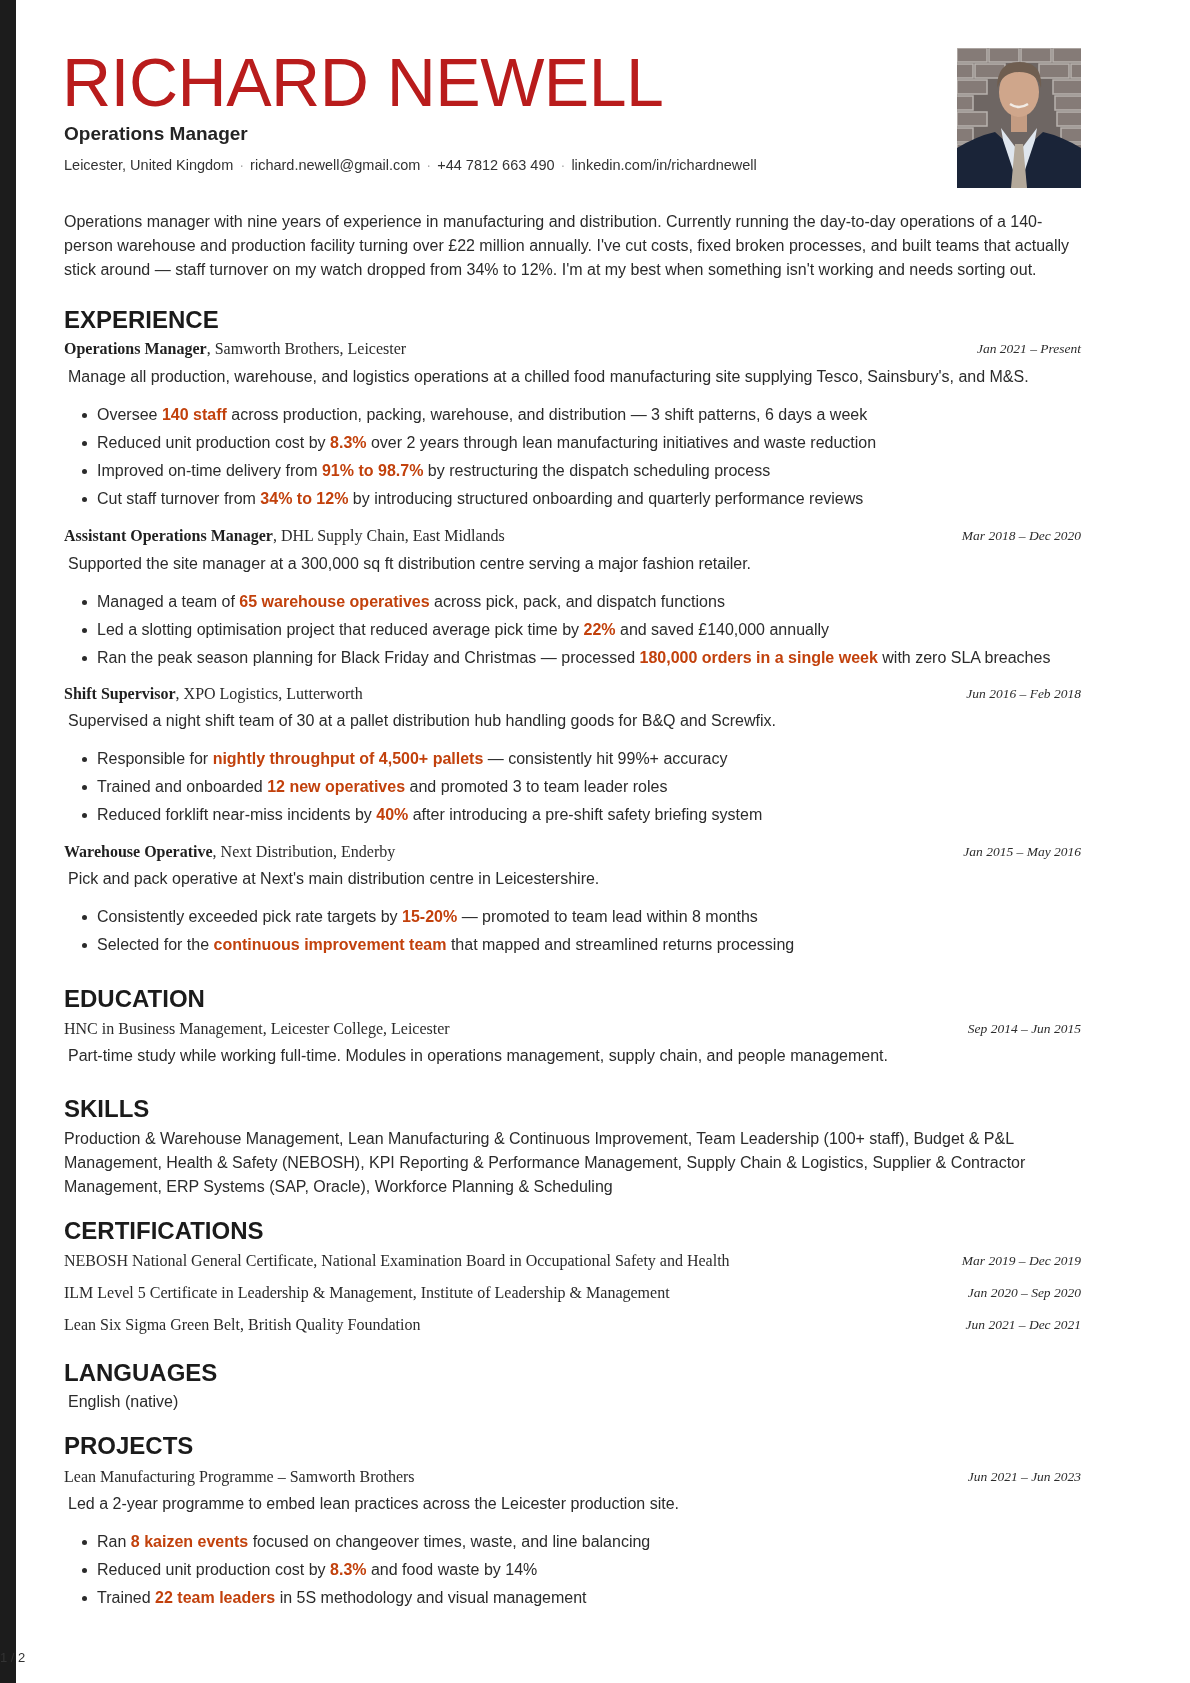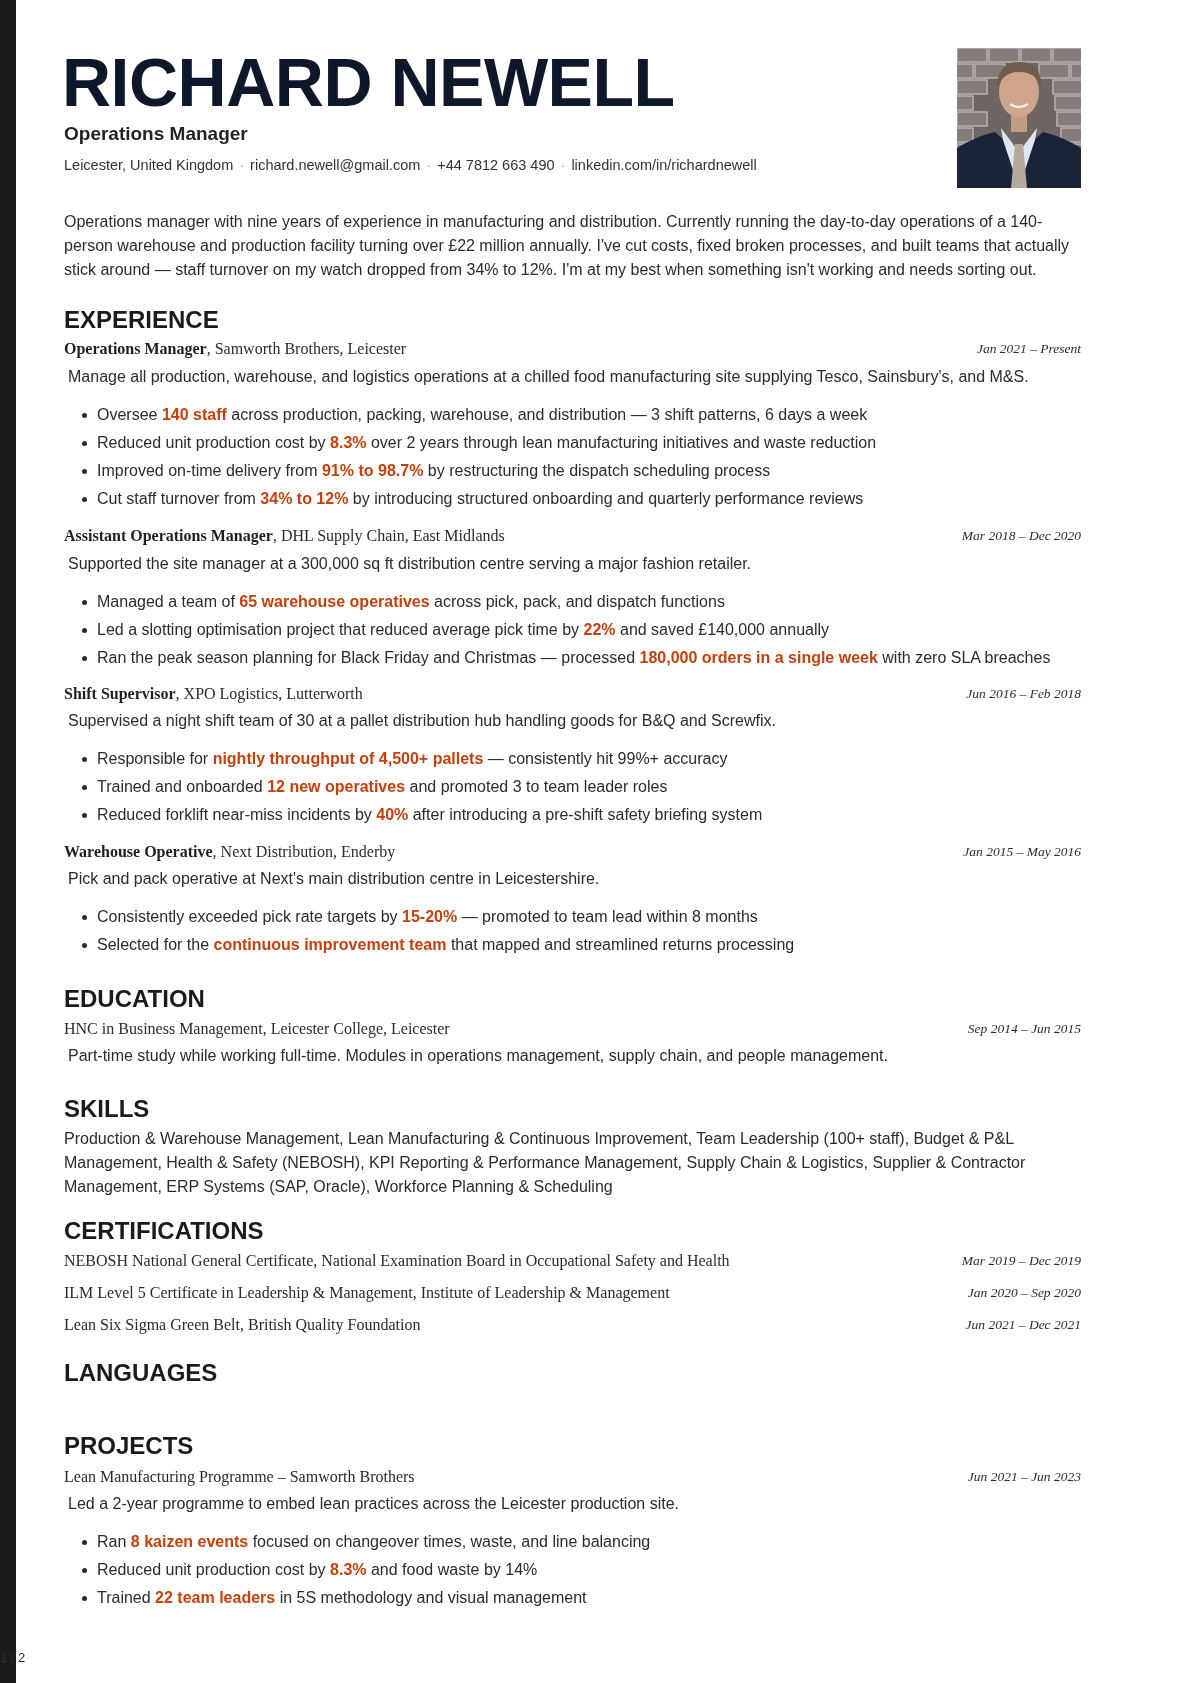--- a/index.html
+++ b/index.html
@@ -5,21 +5,21 @@
   html, body { margin: 0; padding: 0; }
   body {
     width: 1190px; height: 1683px; overflow: hidden;
     background: #ffffff; position: relative;
     font-family: "Liberation Sans", "DejaVu Sans", sans-serif;
     color: #2b2b2b;
   }
   .left-bar { position: absolute; left: 0; top: 0; width: 16px; height: 1683px; background: #1c1c1c; }
   .page { position: absolute; left: 64px; top: 0; width: 1017px; }
   .header { position: relative; height: 200px; }
-  .name { position: absolute; left: -2px; top: 48px; font-size: 68px; font-weight: 700; color: #0f172a; letter-spacing: -0.5px; line-height: 1; white-space: nowrap; }
+  .name { position: absolute; left: -2px; top: 48px; font-size: 68px; font-weight: 400; color: #b91c1c; letter-spacing: -0.5px; line-height: 1; white-space: nowrap; }
   .role { position: absolute; left: 0; top: 123px; font-size: 19px; font-weight: 700; color: #242424; }
   .contact { position: absolute; left: 0; top: 157px; font-size: 14.5px; color: #333; white-space: nowrap; }
   .contact .sep { color: #aaa; margin: 0 6px; }
   .photo { position: absolute; left: 893px; top: 48px; width: 124px; height: 140px; overflow: hidden; }
   .summary { position: absolute; top: 210px; left: 0; width: 1017px; font-size: 16px; line-height: 24px; color: #2b2b2b; }
   .section-title { font-size: 24px; font-weight: 700; color: #1b1b1b; position: absolute; left: 0; }
   .entry-head { position: absolute; left: 0; width: 1017px; font-size: 16px; color: #2b2b2b; font-family: Liberation Serif, serif; }
   .entry-head b { color: #1f1f1f; }
   .date { position: absolute; right: 0; top: 1px; font-size: 13.5px; font-style: italic; color: #2b2b2b; }
   .line { position: absolute; left: 4px; width: 1017px; font-size: 16px; color: #2b2b2b; white-space: nowrap; }
@@ -143,20 +143,21 @@
   <div class="entry-head" style="top:1284px">
     <span>ILM Level 5 Certificate in Leadership &amp; Management, Institute of Leadership &amp; Management</span>
     <span class="date">Jan 2020 – Sep 2020</span>
   </div>
   <div class="entry-head" style="top:1316px">
     <span>Lean Six Sigma Green Belt, British Quality Foundation</span>
     <span class="date">Jun 2021 – Dec 2021</span>
   </div>
 
   <div class="section-title" style="top:1359px">LANGUAGES</div>
+  <div class="line" style="top:1393px">English (native)</div>
 
   <div class="section-title" style="top:1432px">PROJECTS</div>
   <div class="entry-head" style="top:1468px">
     <span>Lean Manufacturing Programme – Samworth Brothers</span>
     <span class="date">Jun 2021 – Jun 2023</span>
   </div>
   <div class="line" style="top:1495px">Led a 2-year programme to embed lean practices across the Leicester production site.</div>
   <ul class="bullets" style="top:1532px">
     <li><span>Ran </span><b>8 kaizen events</b><span> focused on changeover times, waste, and line balancing</span></li>
     <li><span>Reduced unit production cost by </span><b>8.3%</b><span> and food waste by 14%</span></li>

